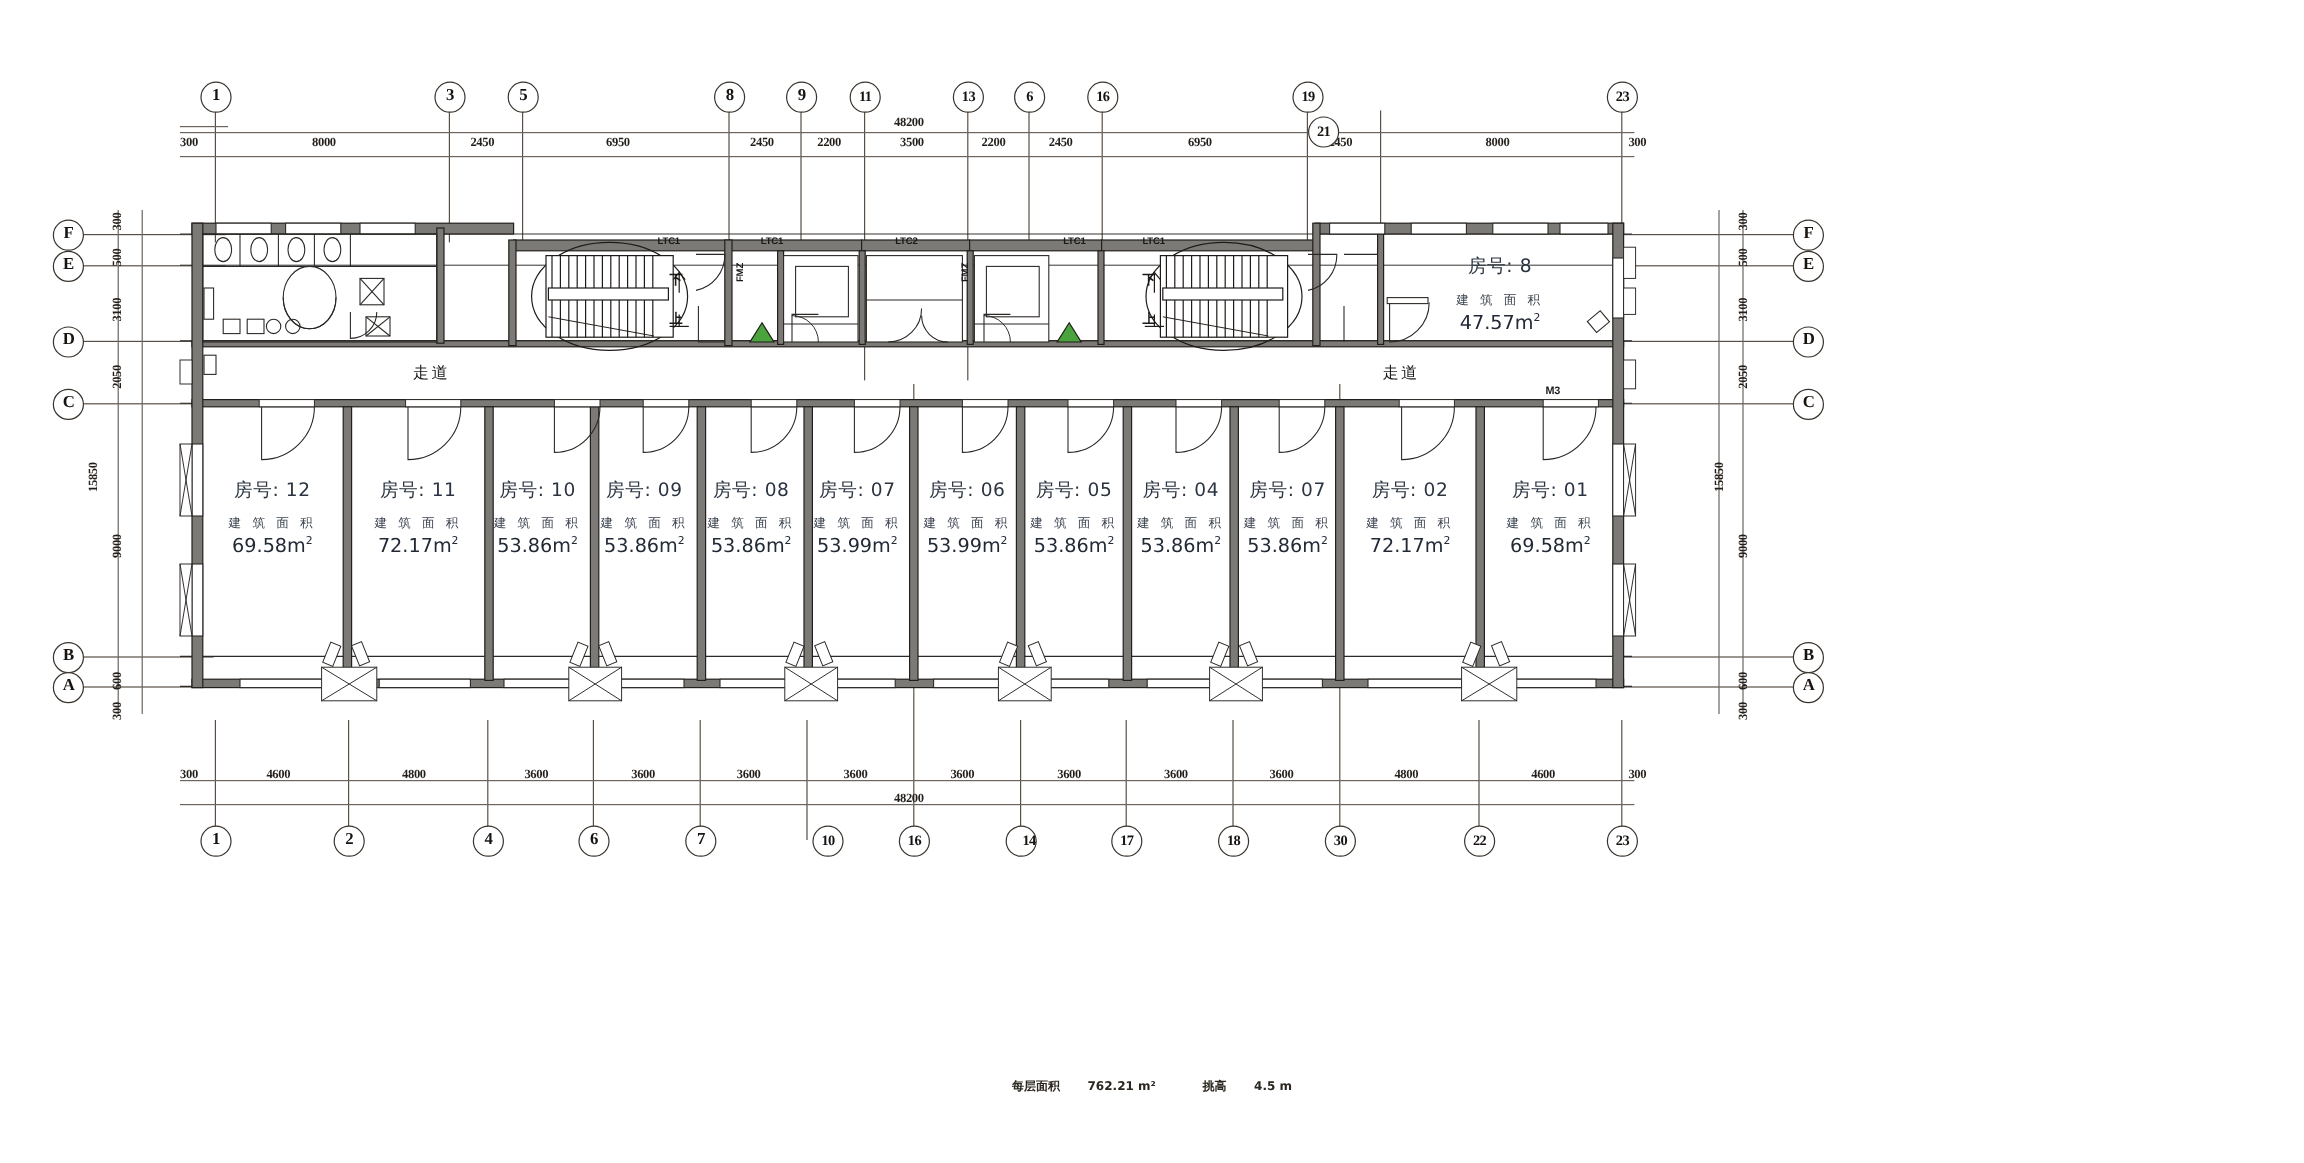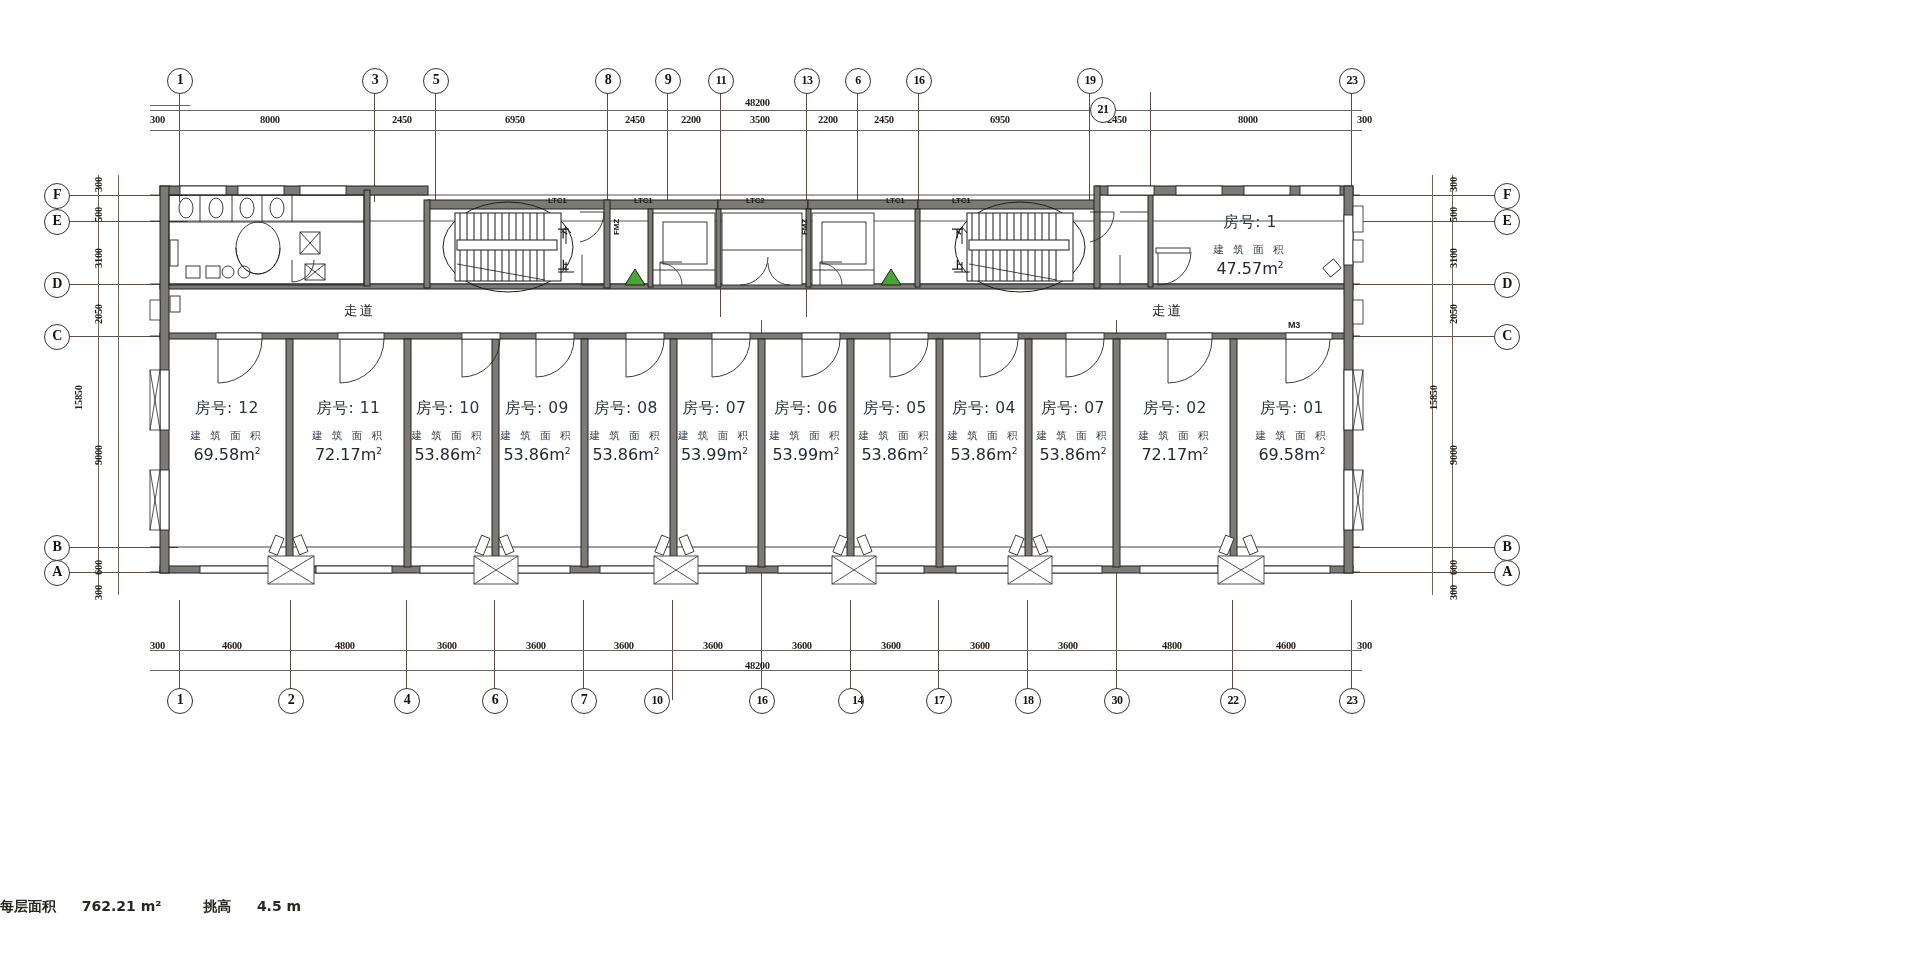--- a/index.html
+++ b/index.html
@@ -60,22 +60,22 @@
   }
 
   .tag{
     position:absolute;font-size:8px;font-weight:bold;color:#1a1a1a;
     font-family:"Liberation Sans","DejaVu Sans",sans-serif;letter-spacing:-0.2px;
   }
   .tag.v{transform-origin:0 0;transform:rotate(-90deg);}
 
   
   .footer{
-    position:absolute;left:0;right:0;text-align:left;
-    font-size:14px;color:#2b2620;font-weight:bold;
+    position:absolute;left:0;right:0;text-align:center;
+    font-size:10px;color:#2b2620;font-weight:bold;
     font-family:"DejaVu Sans","Liberation Sans",sans-serif;
   }
   .footer .num{font-weight:bold;}
   .footer .gap{display:inline-block;width:16px;}
 
   svg{overflow:visible;}
 </style>
 </head>
 <body>
 
@@ -225,21 +225,21 @@
     <div class="dimtx" style="left:1357px;top:640px;">300</div>
     <div class="dimtx" style="left:745px;top:660px;">48200</div>
   </div>
 
   <div>
     <div class="bub" style="left:167px;top:688px;">1</div>
     <div class="bub" style="left:278px;top:688px;">2</div>
     <div class="bub" style="left:394px;top:688px;">4</div>
     <div class="bub" style="left:482px;top:688px;">6</div>
     <div class="bub" style="left:571px;top:688px;">7</div>
-    <div class="bub sm" style="left:644px;top:688px;">10</div>
+    <div class="bub sm" style="left:677px;top:688px;">10</div>
     <div class="bub sm" style="left:749px;top:688px;">16</div>
     <div class="bub sm" style="left:838px;top:688px;text-align:right;">14</div>
     <div class="bub sm" style="left:926px;top:688px;">17</div>
     <div class="bub sm" style="left:1015px;top:688px;">18</div>
     <div class="bub sm" style="left:1104px;top:688px;">30</div>
     <div class="bub sm" style="left:1220px;top:688px;">22</div>
     <div class="bub sm" style="left:1339px;top:688px;">23</div>
   </div>
 
   <svg class="abs" style="left:0;top:0;width:1920px;height:969px;">
@@ -558,21 +558,21 @@
   <div class="tag" style="left:548px;top:196px;">LTC1</div>
   <div class="tag" style="left:634px;top:196px;">LTC1</div>
   <div class="tag" style="left:746px;top:196px;">LTC2</div>
   <div class="tag" style="left:886px;top:196px;">LTC1</div>
   <div class="tag" style="left:952px;top:196px;">LTC1</div>
   <div class="tag v" style="left:612px;top:235px;">FMZ</div>
   <div class="tag v" style="left:800px;top:235px;">FMZ</div>
   <div class="tag" style="left:1288px;top:320px;font-size:9px;">M3</div>
 
   <div class="room" style="left:1160px;top:212px;width:180px;">
-    <div class="rno">房号: 1</div>
+    <div class="rno">房号: 8</div>
     <div class="rlbl">建 筑 面 积</div>
     <div class="rval">
       <span>47.57</span><span>m</span><sup>2</sup>
     </div>
   </div>
 
   <div>
     <div class="room" style="left:168px;top:398px;width:118px;">
       <div class="rno">房号: 12</div>
       <div class="rlbl">建 筑 面 积</div>

